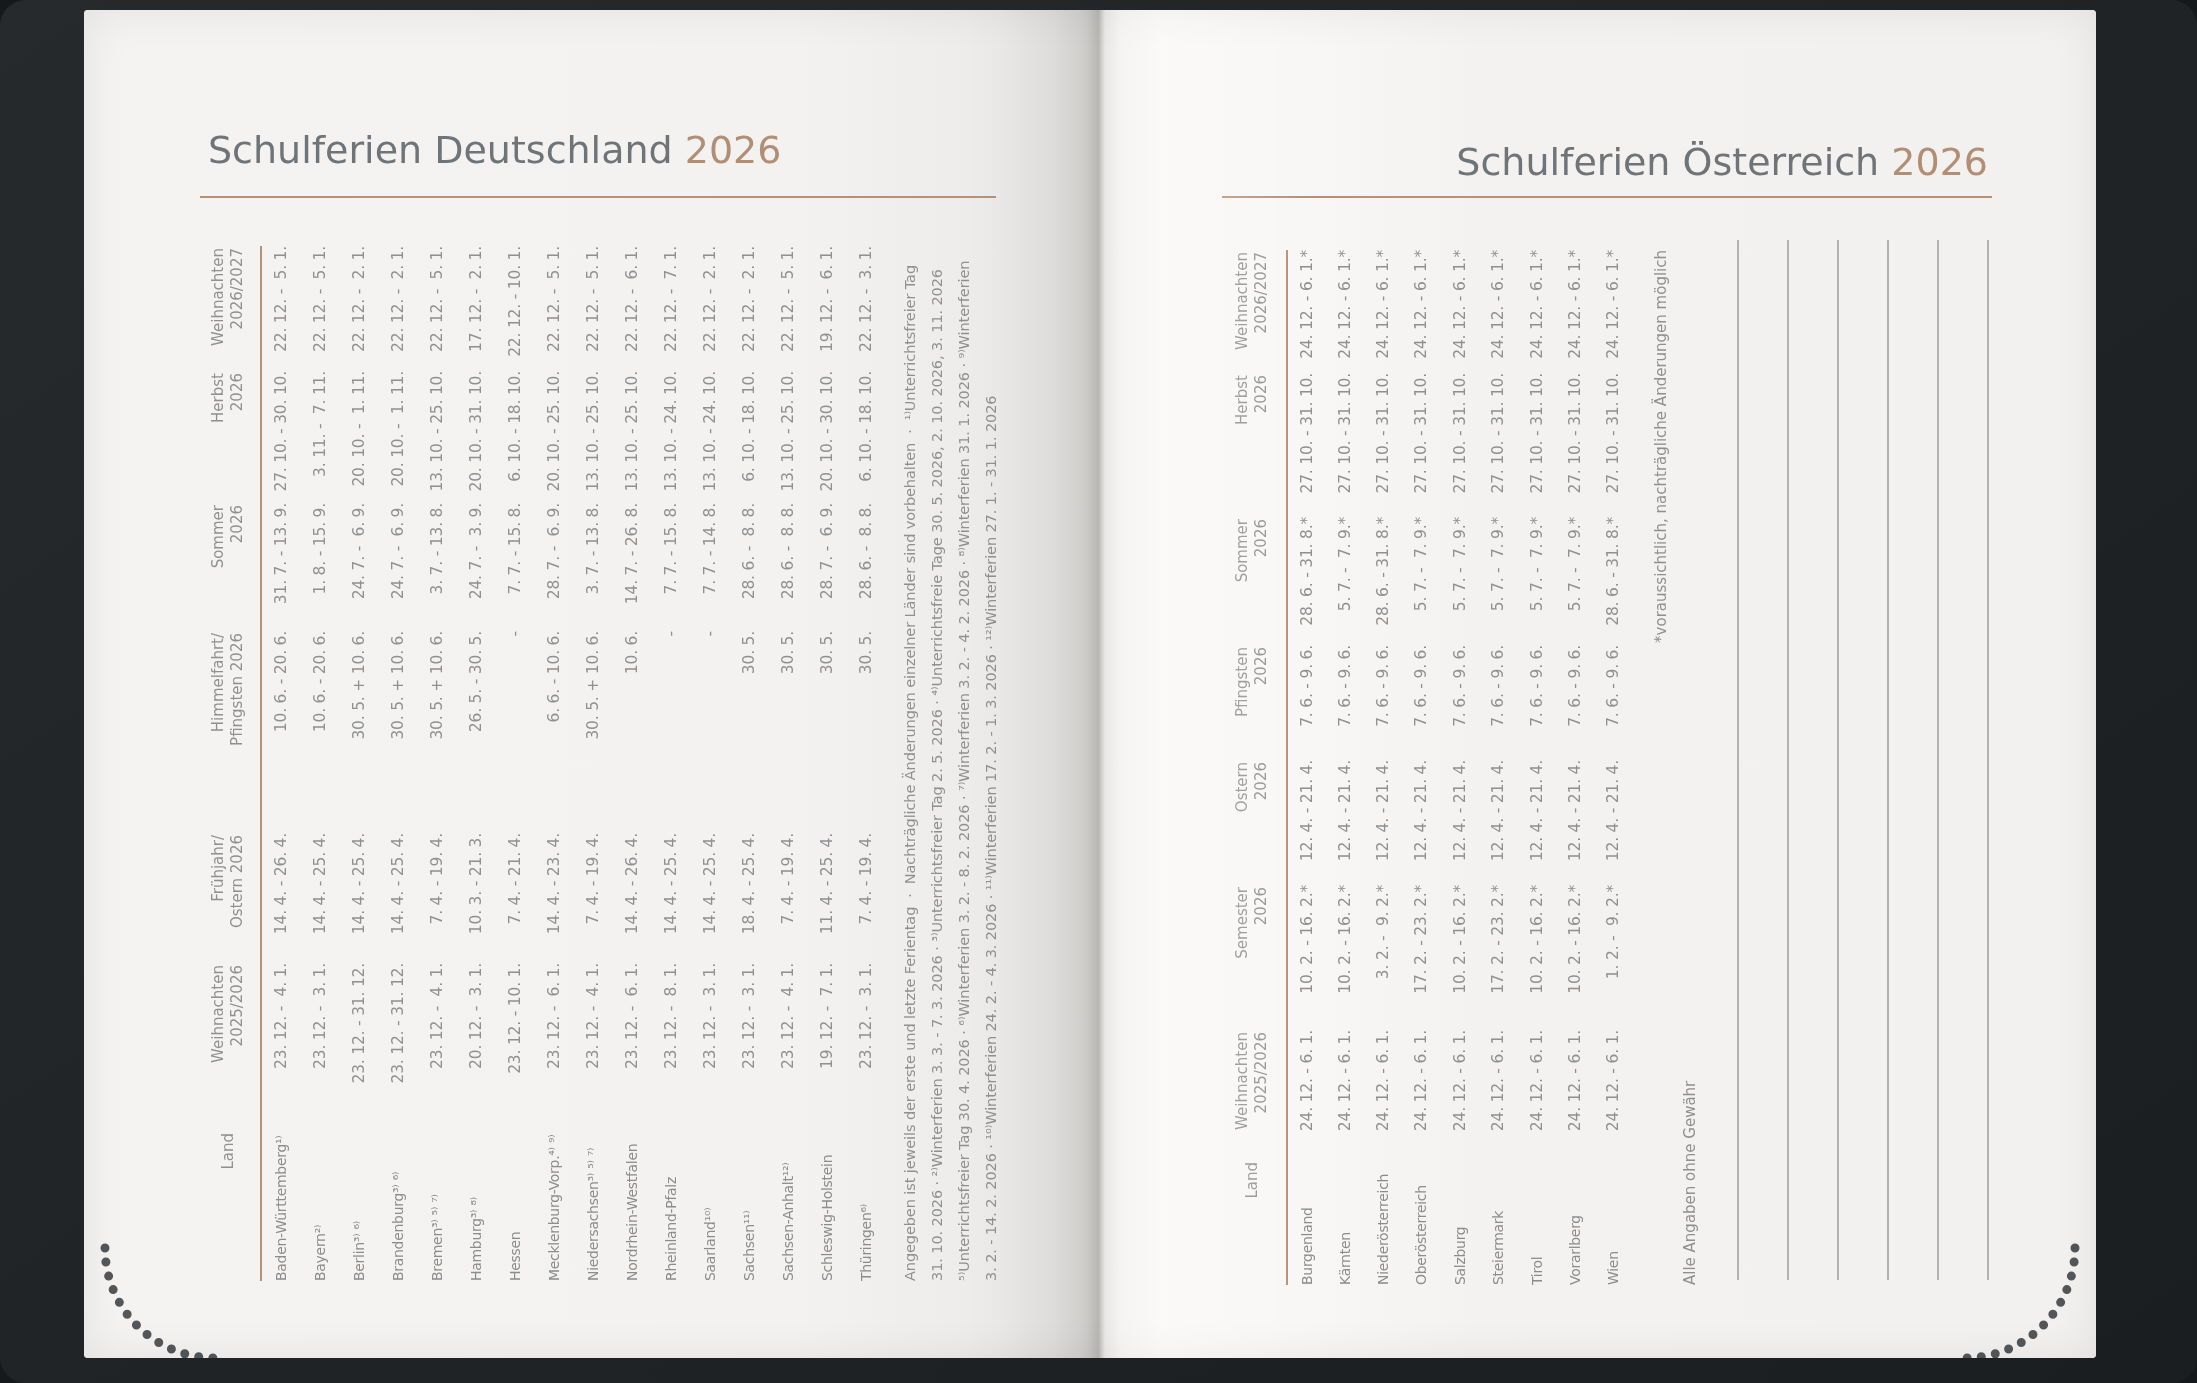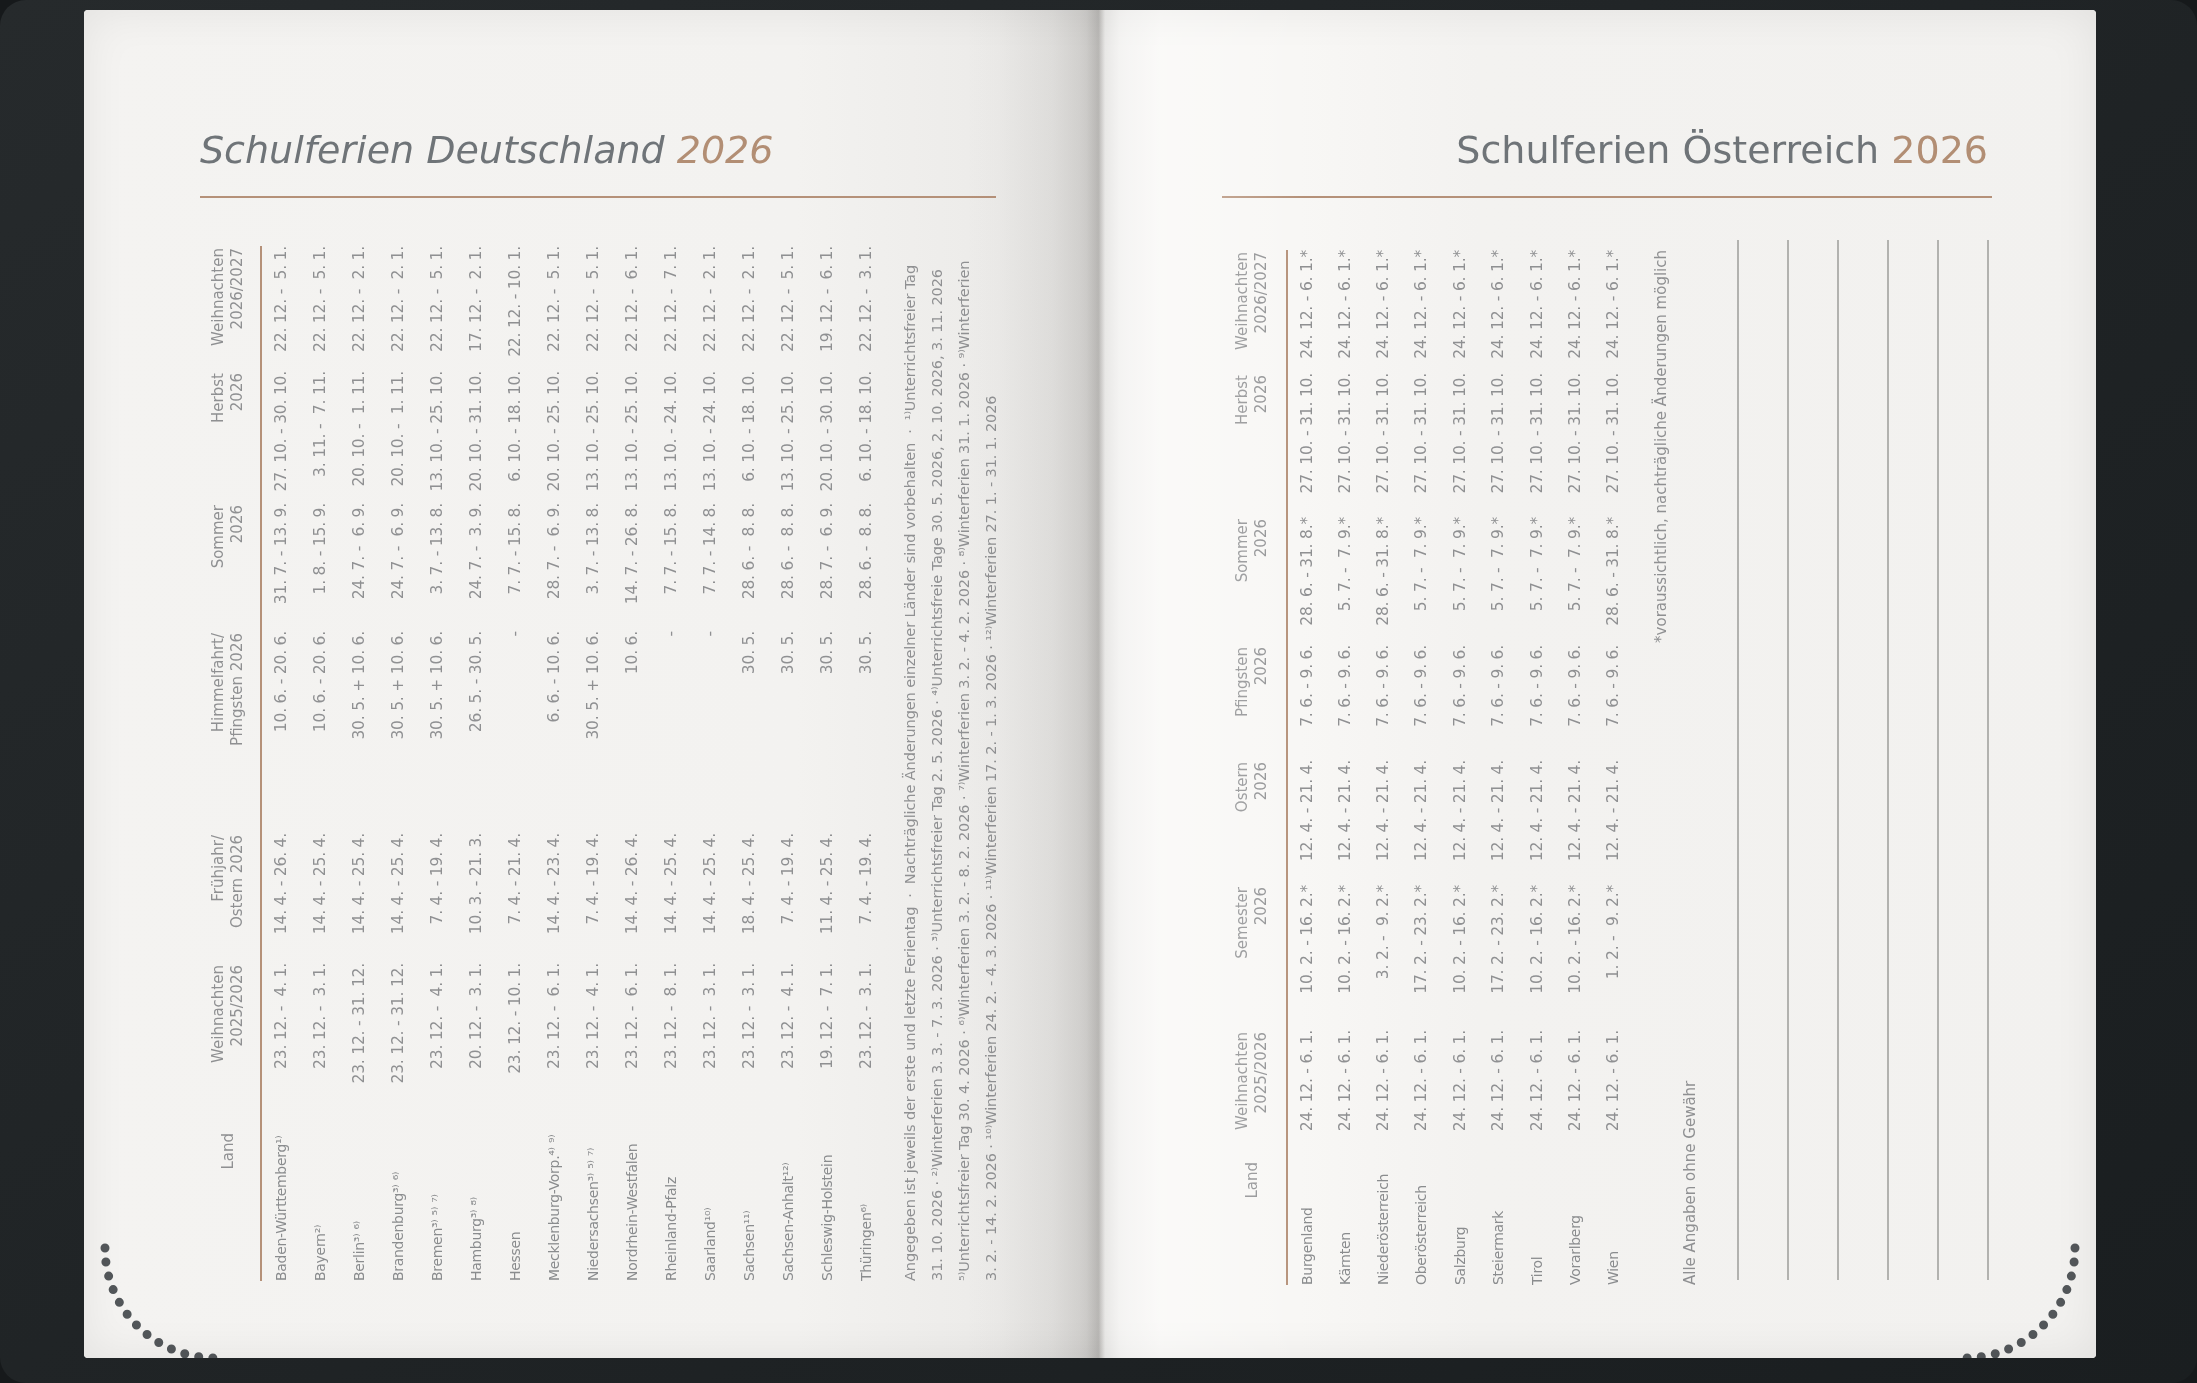--- a/index.html
+++ b/index.html
@@ -13,22 +13,22 @@
       background:linear-gradient(90deg,#d9d8d6 0%,#eeedeb 2%,#f8f7f5 6%,#f8f7f5 20%,#f3f2f0 38%,#f2f1ef 100%);}
   .spine-shade{position:absolute;left:880px;top:0;width:340px;height:100%;z-index:60;pointer-events:none;
       background:linear-gradient(90deg,rgba(60,55,50,0) 0%,rgba(60,55,50,0.04) 26%,rgba(60,55,50,0.10) 36%,rgba(45,40,35,0.18) 39.5%,rgba(255,255,255,0.30) 41.5%,rgba(255,255,255,0.40) 48%,rgba(255,255,255,0.22) 72%,rgba(255,255,255,0) 100%);}
   .vignette{position:absolute;inset:0;z-index:55;pointer-events:none;box-shadow:inset 0 0 46px rgba(0,0,0,0.07);}
 
   .page-title{position:absolute;top:118px;font-size:38px;line-height:44px;color:#6f7478;z-index:10;white-space:pre;}
   .page-title .yr{color:#b28e74;}
   .title-rule{position:absolute;top:186px;height:2px;background:#b59179;z-index:10;}
   #rule-de{left:116px;width:796px;}
   #rule-at{left:1138px;width:770px;}
-  #title-de{left:116px;font-style:italic;}
-  #title-at{right:108px;}
+  #title-de{left:124px;}
+  #title-at{right:108px;margin-top:12px;}
 
   
   .rot-block{position:absolute;transform:rotate(-90deg) translateX(-100%);transform-origin:top left;z-index:20;}
   #block-de{left:116px;top:236px;width:1035px;height:810px;}
   #block-at{left:1138px;top:240px;width:1035px;height:478px;}
 
   table.holiday{border-collapse:collapse;table-layout:fixed;width:1035px;color:#8f9092;}
   table.holiday th{font-weight:400;}
   table.holiday thead th{vertical-align:middle;text-align:right;border-bottom:2px solid #b59179;
       font-size:15px;line-height:19px;padding:0 2px 4px 0;white-space:pre;}

